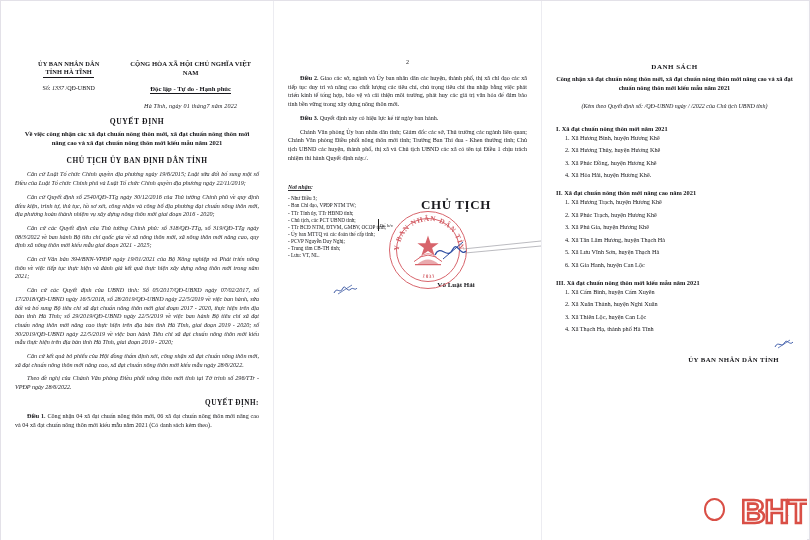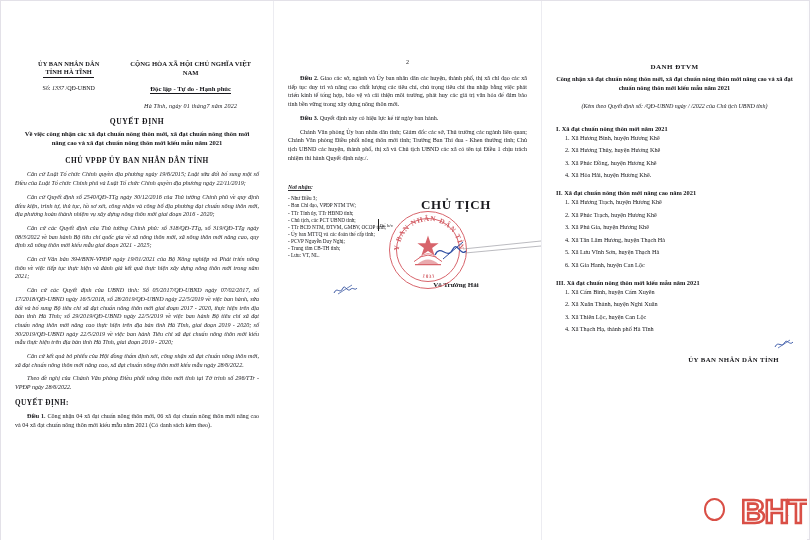--- a/index.html
+++ b/index.html
@@ -62,21 +62,21 @@
   .chutich-line { font-size: 7.4px; font-weight: bold; letter-spacing: .5px; margin-top: 9px; }
 
   .body-p {
     font-size: 6.1px;
     line-height: 8.7px;
     text-align: justify;
     text-indent: 12px;
     font-style: italic;
     margin-top: 5px;
   }
-  .qd-word { font-size: 7.2px; font-weight: bold; letter-spacing: .5px; text-align: left; margin-top: 7px; }
+  .qd-word { font-size: 7.2px; font-weight: bold; letter-spacing: .5px; text-align: right; margin-top: 7px; }
   .dieu-p {
     font-size: 6.1px; line-height: 8.7px; text-align: justify;
     text-indent: 12px; margin-top: 5px;
   }
   .dieu-lbl { font-weight: bold; }
 
   
   .pg-num { text-align: center; font-size: 6px; margin-bottom: 9px; }
   .noinhan { margin-top: 13px; }
   .noinhan .nn-title { font-size: 5.8px; font-weight: bold; font-style: italic;
@@ -165,21 +165,21 @@
         </div>
         <div class="hdr-right">
           <div class="nation">CỘNG HÒA XÃ HỘI CHỦ NGHĨA VIỆT NAM</div>
           <div class="motto">Độc lập - Tự do - Hạnh phúc</div>
           <div class="place">Hà Tĩnh, ngày    01 tháng7    năm 2022</div>
         </div>
       </div>
 
       <div class="ctr qd-title">QUYẾT ĐỊNH</div>
       <div class="ctr qd-sub">Về việc công nhận các xã đạt chuẩn nông thôn mới, xã đạt chuẩn nông thôn mới nâng cao và xã đạt chuẩn nông thôn mới kiểu mẫu năm 2021</div>
-      <div class="ctr chutich-line">CHỦ VPĐP ỦY BAN NHÂN DÂN TỈNH</div>
+      <div class="ctr chutich-line">CHỦ TỊCH ỦY BAN ĐỊNH DÂN TỈNH</div>
 
       <div class="body-p">Căn cứ Luật Tổ chức Chính quyền địa phương ngày 19/6/2015; Luật sửa đổi bổ sung một số Điều của Luật Tổ chức Chính phủ và Luật Tổ chức Chính quyền địa phương ngày 22/11/2019;</div>
       <div class="body-p">Căn cứ Quyết định số 2540/QĐ-TTg ngày 30/12/2016 của Thủ tướng Chính phủ về quy định điều kiện, trình tự, thủ tục, hồ sơ xét, công nhận và công bố địa phương đạt chuẩn nông thôn mới, địa phương hoàn thành nhiệm vụ xây dựng nông thôn mới giai đoạn 2016 - 2020;</div>
       <div class="body-p">Căn cứ các Quyết định của Thủ tướng Chính phủ: số 318/QĐ-TTg, số 319/QĐ-TTg ngày 08/3/2022 về ban hành Bộ tiêu chí quốc gia về xã nông thôn mới, xã nông thôn mới nâng cao, quy định xã nông thôn mới kiểu mẫu giai đoạn 2021 - 2025;</div>
       <div class="body-p">Căn cứ Văn bản 394/BNN-VPĐP ngày 19/01/2021 của Bộ Nông nghiệp và Phát triển nông thôn về việc tiếp tục thực hiện và đánh giá kết quả thực hiện xây dựng nông thôn mới trong năm 2021;</div>
       <div class="body-p">Căn cứ các Quyết định của UBND tỉnh: Số 05/2017/QĐ-UBND ngày 07/02/2017, số 17/2018/QĐ-UBND ngày 16/5/2018, số 28/2019/QĐ-UBND ngày 22/5/2019 về việc ban hành, sửa đổi và bổ sung Bộ tiêu chí xã đạt chuẩn nông thôn mới giai đoạn 2017 - 2020, thực hiện trên địa bàn tỉnh Hà Tĩnh; số 29/2019/QĐ-UBND ngày 22/5/2019 về việc ban hành Bộ tiêu chí xã đạt chuẩn nông thôn mới nâng cao thực hiện trên địa bàn tỉnh Hà Tĩnh, giai đoạn 2019 - 2020; số 30/2019/QĐ-UBND ngày 22/5/2019 về việc ban hành Tiêu chí xã đạt chuẩn nông thôn mới kiểu mẫu thực hiện trên địa bàn tỉnh Hà Tĩnh, giai đoạn 2019 - 2020;</div>
       <div class="body-p">Căn cứ kết quả bỏ phiếu của Hội đồng thẩm định xét, công nhận xã đạt chuẩn nông thôn mới, xã đạt chuẩn nông thôn mới nâng cao, xã đạt chuẩn nông thôn mới kiểu mẫu ngày 28/6/2022.</div>
       <div class="body-p">Theo đề nghị của Chánh Văn phòng Điều phối nông thôn mới tỉnh tại Tờ trình số 296/TTr -VPĐP ngày 28/6/2022.</div>
 
       <div class="qd-word">QUYẾT ĐỊNH:</div>
@@ -252,30 +252,30 @@
           </svg>
         </div>
 
         <svg class="sig-scribble" viewBox="0 0 110 30">
           <path d="M2,18 C8,6 14,24 20,12 C24,4 28,20 33,14" stroke="#2f4fa3" stroke-width="1.3" fill="none"></path>
           <path d="M10,22 L30,5" stroke="#2f4fa3" stroke-width="1" fill="none"></path>
           <path d="M30,12 L108,4" stroke="#8d8d96" stroke-width=".6" fill="none"></path>
           <path d="M32,16 L108,9" stroke="#8d8d96" stroke-width=".6" fill="none"></path>
         </svg>
 
-        <div class="sign-name" style="margin-top:68px">Võ Trưởng Hải</div>
+        <div class="sign-name" style="margin-top:68px">Võ Luật Hải</div>
       </div>
 
     </div>
   </div>
 
   <div class="page p3">
     <div class="sheet" style="padding-top:62px">
 
-      <div class="ds-title">DANH ĐTVM</div>
+      <div class="ds-title">DANH SÁCH</div>
       <div class="ds-sub">Công nhận xã đạt chuẩn nông thôn mới, xã đạt chuẩn nông thôn mới nâng cao và xã đạt chuẩn nông thôn mới kiểu mẫu năm 2021</div>
       <div class="ds-kemtheo">(Kèm theo Quyết định số:          /QĐ-UBND ngày       /       /2022 của Chủ tịch UBND tỉnh)</div>
 
       <div class="sec-head" style="margin-top:14px">I. Xã đạt chuẩn nông thôn mới năm 2021</div>
       <div class="commune">1. Xã Hương Bình, huyện Hương Khê</div>
       <div class="commune">2. Xã Hương Thủy, huyện Hương Khê</div>
       <div class="commune">3. Xã Phúc Đồng, huyện Hương Khê</div>
       <div class="commune">4. Xã Hòa Hải, huyện Hương Khê.</div>
 
       <div class="sec-head tight">II. Xã đạt chuẩn nông thôn mới nâng cao năm 2021</div>

